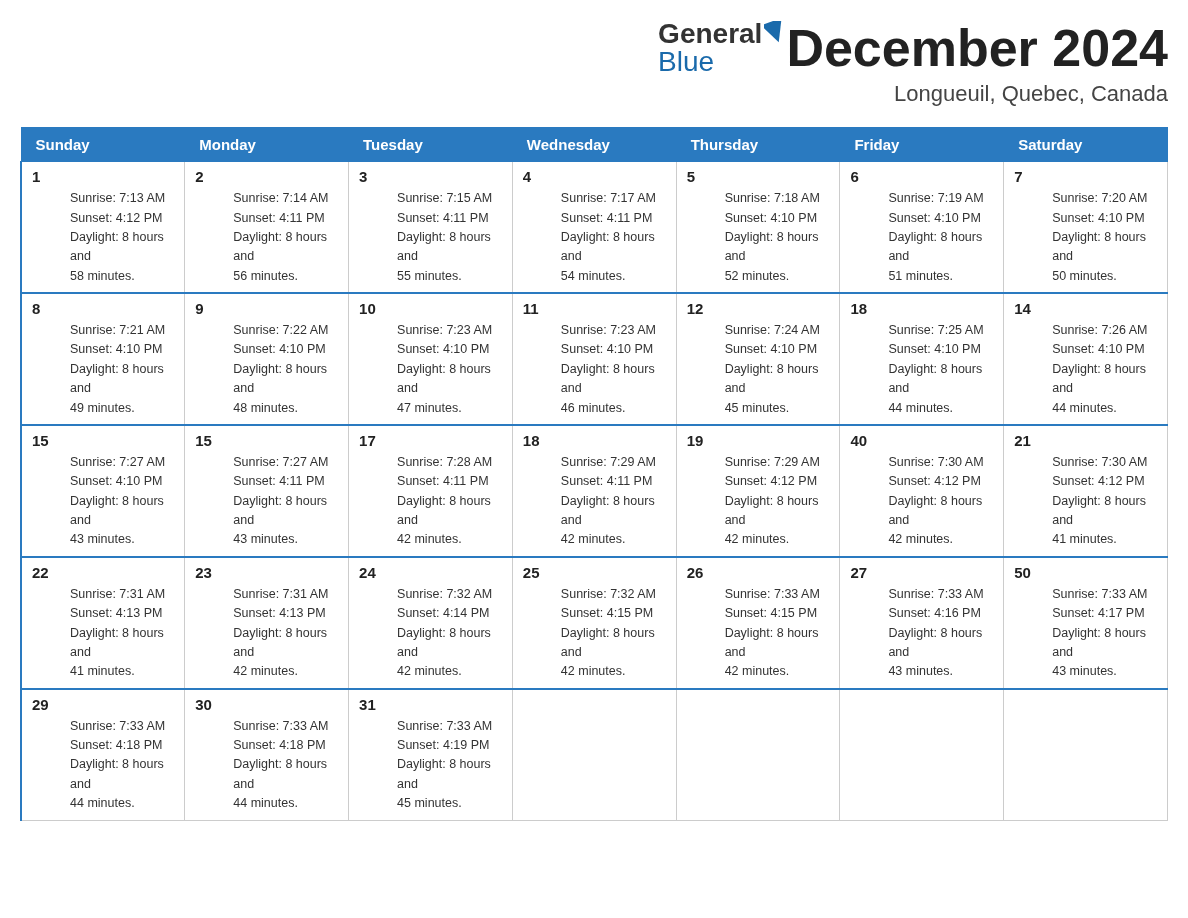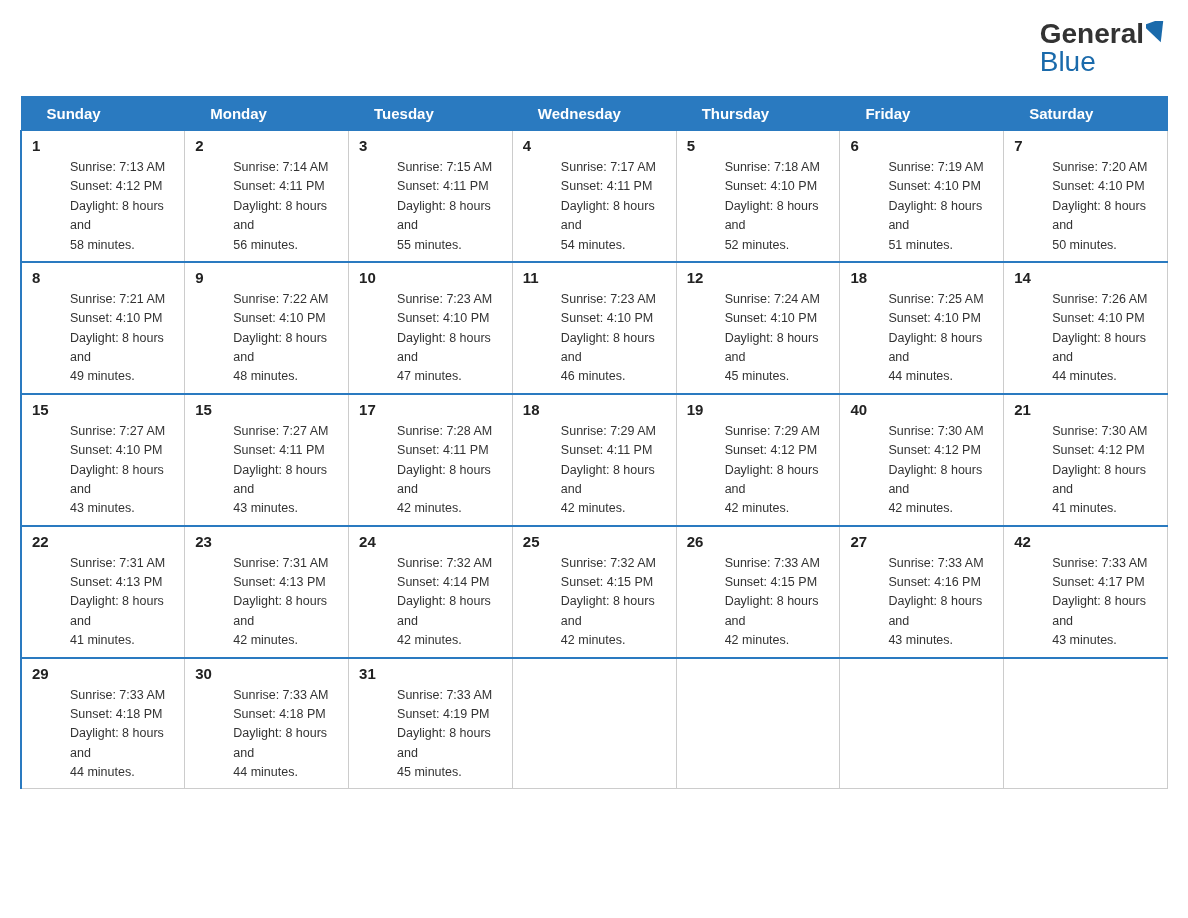--- a/index.html
+++ b/index.html
@@ -52,21 +52,21 @@
     }
     .calendar {
       width: 100%;
       border-collapse: collapse;
     }
     .calendar thead tr th {
       background-color: #2a7ac0;
       color: #fff;
       font-size: 15px;
       font-weight: bold;
-      padding: 8px 25px;
+      padding: 8px 14px;
       text-align: left;
       border: 1px solid #2a7ac0;
     }
     .calendar tbody tr td {
       vertical-align: top;
       padding: 6px 10px;
       font-size: 12.5px;
       color: #333;
       border: 1px solid #ccc;
       width: 14.28%;
@@ -105,20 +105,24 @@
       <span style="display:inline-block; margin-left:2px;">
         <svg width="22" height="22" viewBox="0 0 22 22">
           <polygon points="0,0 22,0 11,22" fill="#1a6aab" transform="rotate(-20, 11, 11)"></polygon>
         </svg>
       </span>
     </div>
     <div>
       <span class="logo-blue">Blue</span>
     </div>
   </div>
+  <div class="title-section">
+    <div class="month-title">December 2024</div>
+    <div class="location-title">Longueuil, Quebec, Canada</div>
+  </div>
 </div>
 
 <table class="calendar">
   <thead>
     <tr>
       <th>Sunday</th>
       <th>Monday</th>
       <th>Tuesday</th>
       <th>Wednesday</th>
       <th>Thursday</th>
@@ -236,21 +240,21 @@
         </td>
         <td>
           <span class="day-number">26</span>
           <div class="day-info">Sunrise: 7:33 AM<br>Sunset: 4:15 PM<br>Daylight: 8 hours and<br>42 minutes.</div>
         </td>
         <td>
           <span class="day-number">27</span>
           <div class="day-info">Sunrise: 7:33 AM<br>Sunset: 4:16 PM<br>Daylight: 8 hours and<br>43 minutes.</div>
         </td>
         <td>
-          <span class="day-number">42</span>
+          <span class="day-number">50</span>
           <div class="day-info">Sunrise: 7:33 AM<br>Sunset: 4:17 PM<br>Daylight: 8 hours and<br>43 minutes.</div>
         </td>
       </tr>
       <tr class="row-divider">
         <td>
           <span class="day-number">29</span>
           <div class="day-info">Sunrise: 7:33 AM<br>Sunset: 4:18 PM<br>Daylight: 8 hours and<br>44 minutes.</div>
         </td>
         <td>
           <span class="day-number">30</span>

